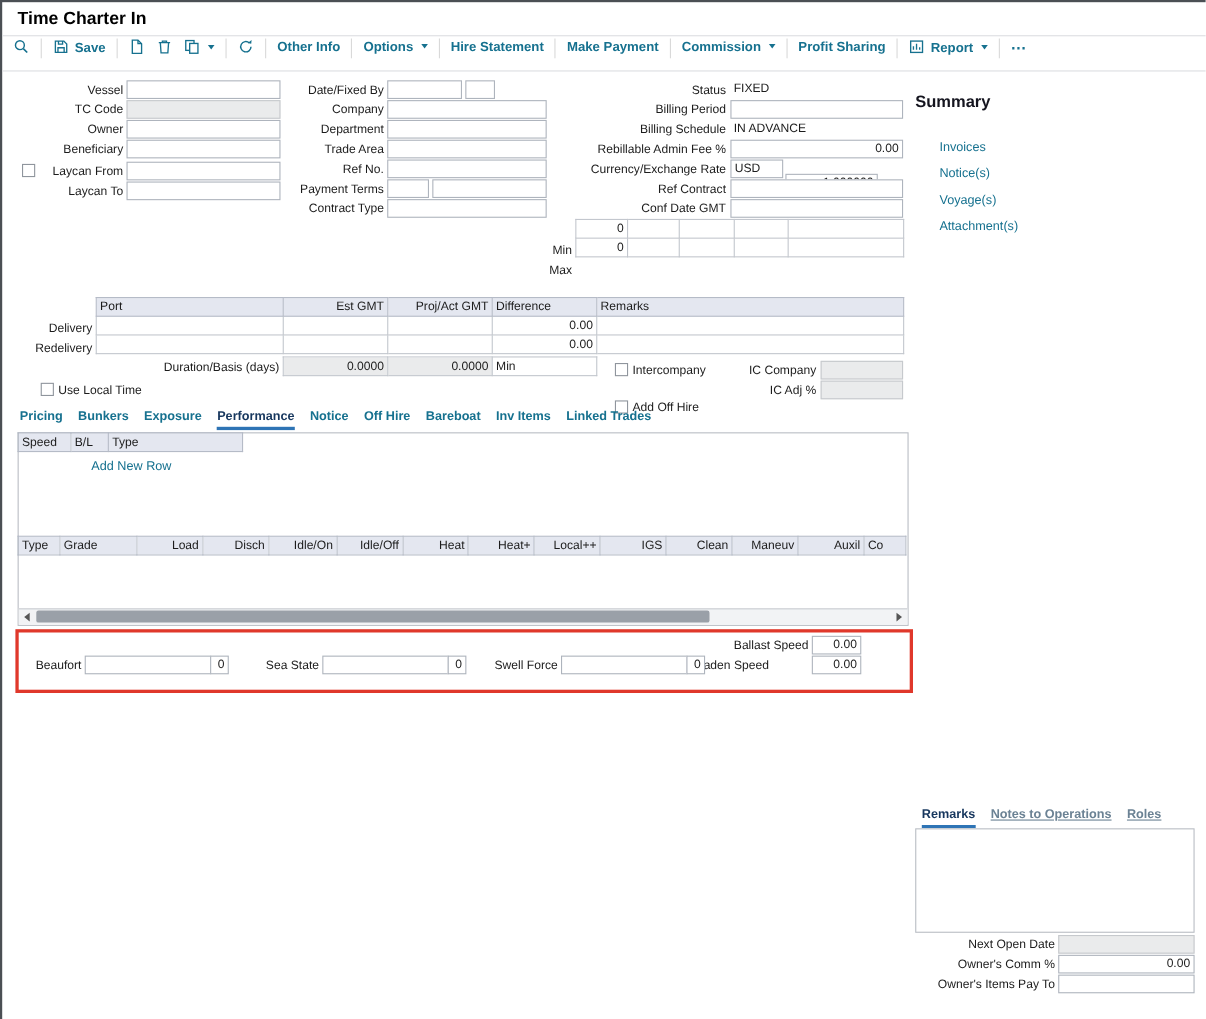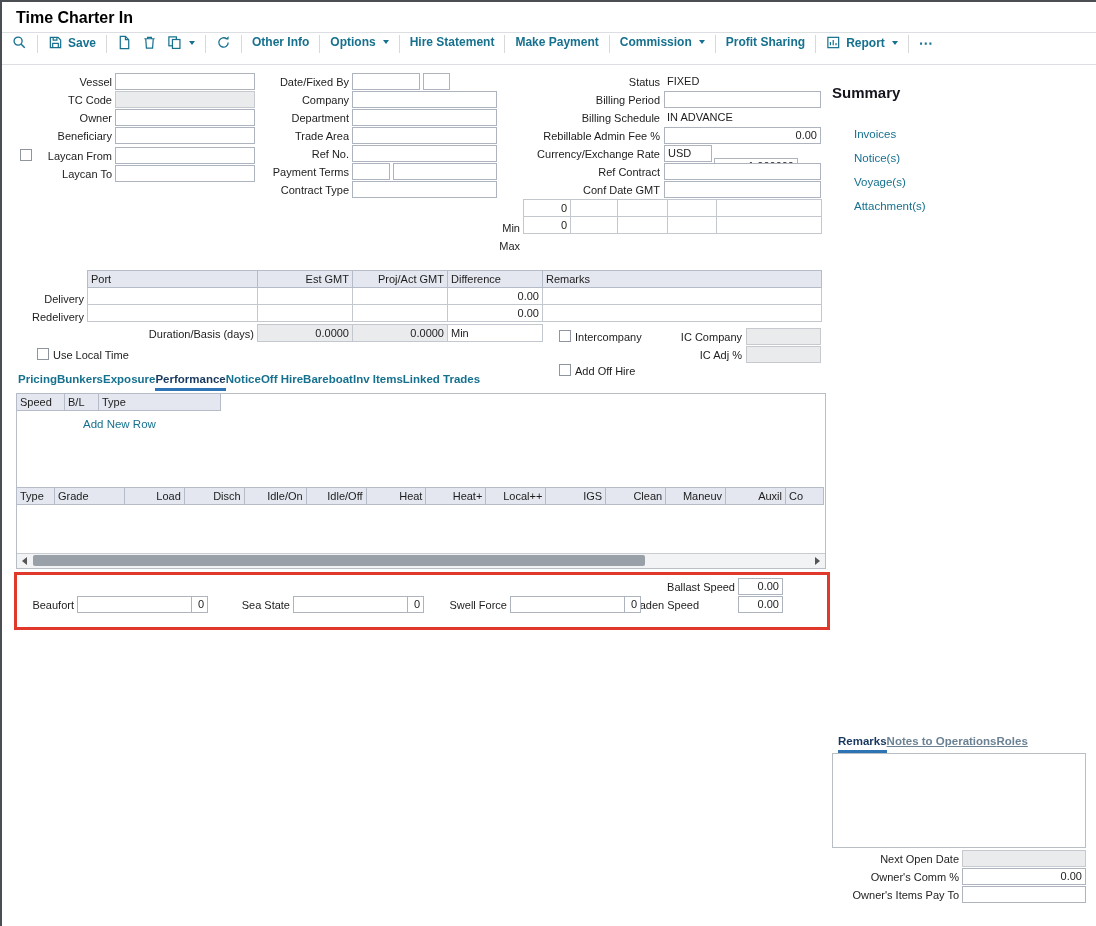--- a/index.html
+++ b/index.html
@@ -20,21 +20,21 @@
   input.fld{outline:none;}
   .fld.ro{background:#eaebec;border-color:#c6c9cd;}
   .fld.plain{border:none;background:transparent;}
   .num{text-align:right;}
   .cb{position:absolute;width:12px;height:12px;border:1px solid #8f959d;background:#fff;box-sizing:border-box;cursor:pointer;}
   .grid{position:absolute;border-collapse:collapse;table-layout:fixed;}
   .grid th{background:var(--header-bg,#e4e7f0);border:1px solid #b5bbc7;font-weight:normal;font-size:11px;padding:0 3px;height:16px;text-align:left;overflow:hidden;white-space:nowrap;}
   .grid td{background:#fff;border:1px solid #c3c7ce;font-size:11px;padding:0 3px;height:16px;overflow:hidden;white-space:nowrap;}
   .grid .r{text-align:right;}
   .grid td.ro{background:#eaebec;}
-  .tabs{position:absolute;display:flex;}
+  .tabs{position:absolute;display:flex;gap:14px;}
   .tab{color:var(--accent,#16718f);font-weight:bold;font-size:11.5px;padding-bottom:3px;cursor:pointer;white-space:nowrap;}
   .tab.active{color:var(--tab-active,#17375e);border-bottom:3px solid var(--tab-underline,#2e74b5);}
   .tab.dim{color:#6b8294;text-decoration:underline;}
   .link{position:absolute;color:var(--accent,#16718f);cursor:pointer;white-space:nowrap;font-size:11.5px;}
   .perfbox{position:absolute;left:14px;top:391px;width:810px;height:176px;border:1px solid #b9bdc4;background:#fff;box-sizing:border-box;}
   .redbox{position:absolute;left:12px;top:570px;width:816px;height:58px;border:3px solid var(--highlight-red,#e0382b);box-sizing:border-box;}
   .scroll{position:absolute;left:0;right:0;bottom:0;height:14px;background:#f2f3f5;border-top:1px solid #c9ccd1;}
   .sbtn{position:absolute;top:0;width:15px;height:13px;display:flex;align-items:center;justify-content:center;cursor:pointer;}
   .sthumb{position:absolute;left:16px;top:1px;width:612px;height:11px;background:#9aa0a8;border-radius:2px;cursor:pointer;}
   .tri-l{width:0;height:0;border-top:4px solid transparent;border-bottom:4px solid transparent;border-right:5px solid #555;}

